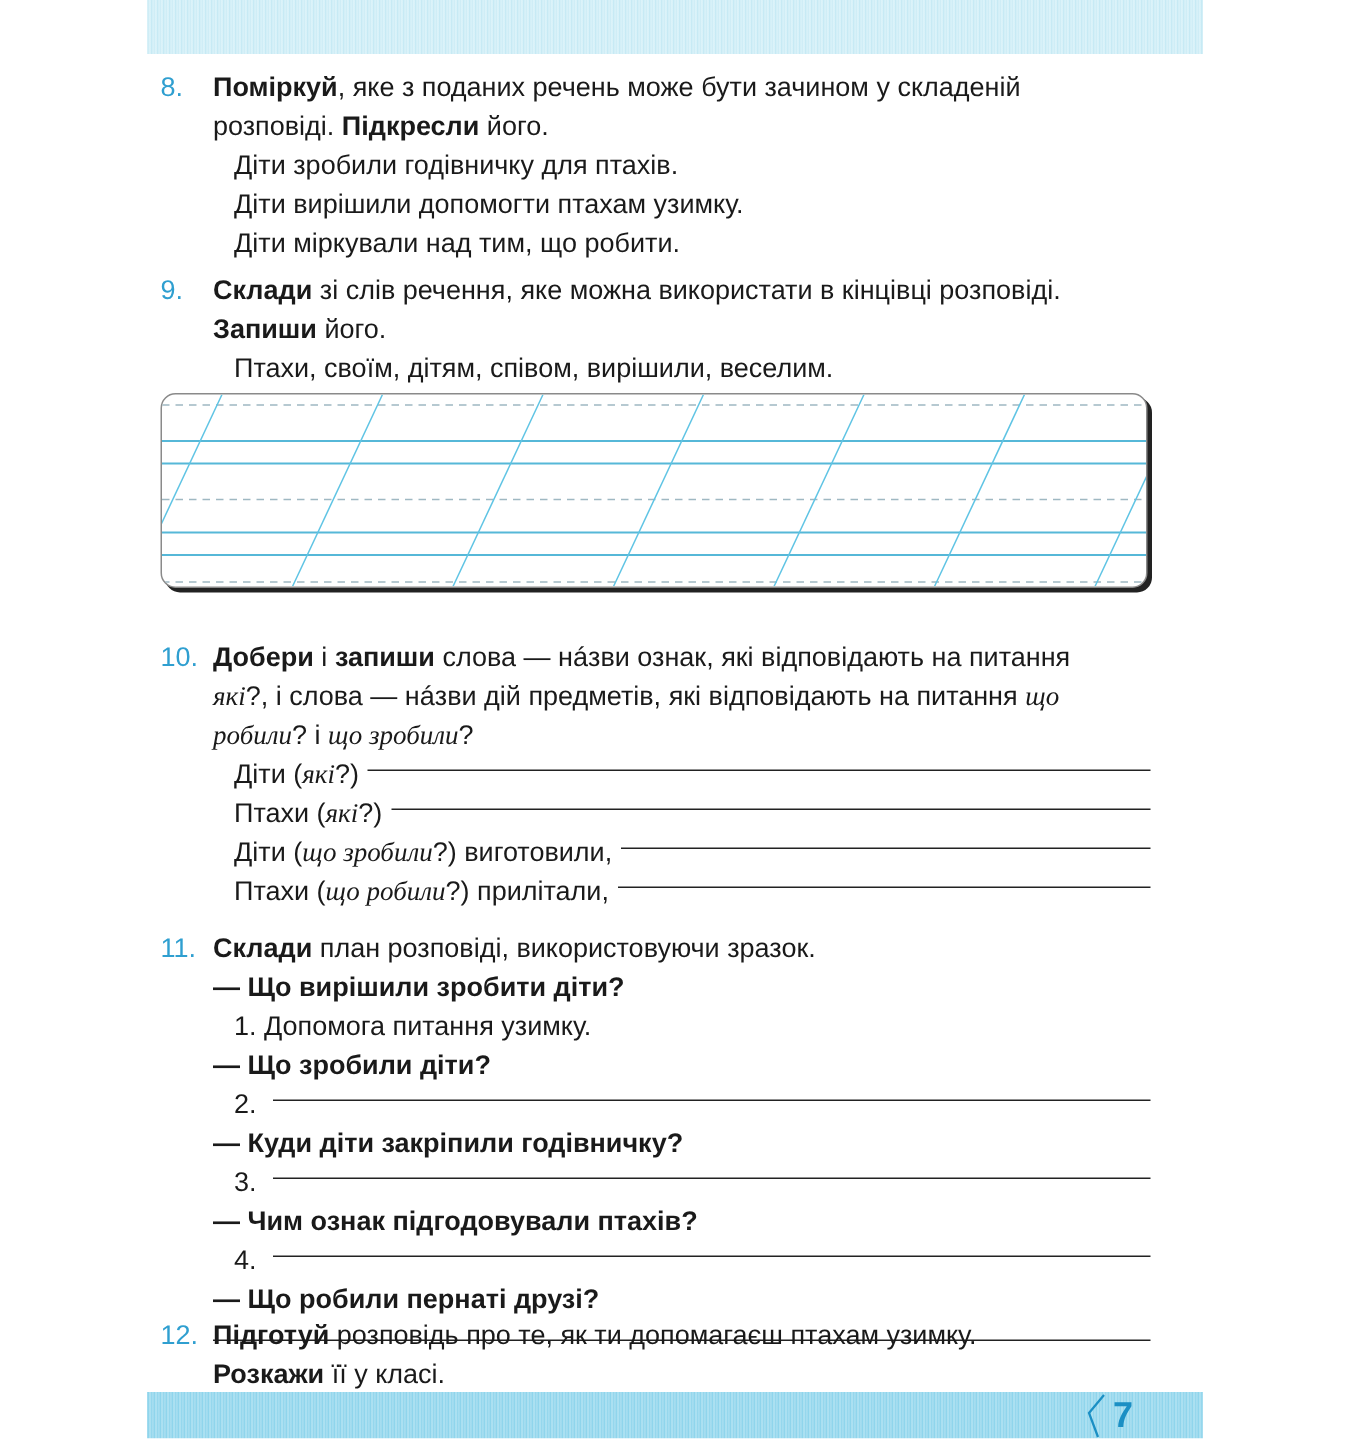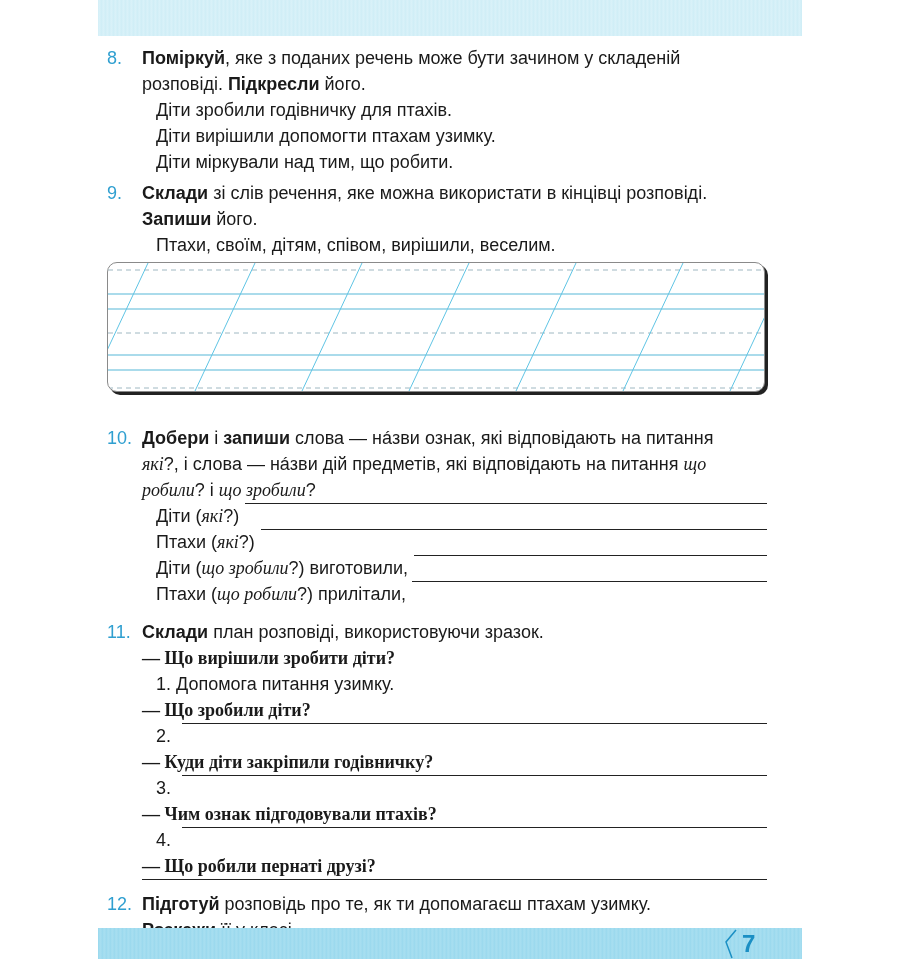--- a/index.html
+++ b/index.html
@@ -11,23 +11,23 @@
   .page-num .num{position:absolute;left:22px;top:2px;font-weight:bold;font-size:24px;color:#1b8fc4;font-family:"Liberation Sans",sans-serif;}
   .page-num svg{position:absolute;left:0;top:0;}
   .task{position:absolute;left:107px;width:660px;font-size:18px;line-height:26px;}
   .tnum{position:absolute;left:0;color:#2f9fd0;}
   .tbody{margin-left:35px;}
   .line{display:block;}
   .indent{margin-left:14px;}
   b{font-weight:bold;}
   i{font-style:italic;font-family:Liberation Serif, serif;}
   .writebox{position:absolute;left:107px;top:262px;width:656px;height:128px;border:1px solid #8a8a8a;border-radius:10px;box-shadow:3px 3px 0 #222;background:#fff;overflow:hidden;}
-  .fill-row{display:flex;align-items:flex-start;height:26px;}
+  .fill-row{display:flex;align-items:center;height:26px;}
   .fill-row .blank{flex:1;border-bottom:1.5px solid #222;margin-left:6px;margin-bottom:6px;}
-  .plan-q{font-weight:bold;font-family:Liberation Serif, serif;}
+  .plan-q{font-weight:bold;}
   .plan-num{display:inline-block;width:20px;margin-left:14px;}
 </style>
 </head>
 <body>
 
 <div class="band top"></div>
 
 <div class="task" style="top:45px;">
   <span class="tnum">8.</span>
   <div class="tbody">
@@ -128,21 +128,21 @@
         <span class="plan-num">4.</span>
         <span class="blank"></span>
       </div>
     <span class="line plan-q">— Що робили пернаті друзі?</span>
     <div class="fill-row" style="height:34px;">
         <span class="blank" style="margin-left:0;"></span>
       </div>
   </div>
 </div>
 
-<div class="task" style="top:877px;margin-top:14px;">
+<div class="task" style="top:877px;">
   <span class="tnum">12.</span>
   <div class="tbody">
     <span class="line" style="text-align:justify;"><b>Підготуй</b><span> розповідь про те, як ти допомагаєш птахам узимку.</span></span>
     <span class="line"><b>Розкажи</b><span> її у класі.</span></span>
   </div>
 </div>
 
 <div class="band bottom"></div>
 <div class="page-num">
   <svg width="30" height="31">

